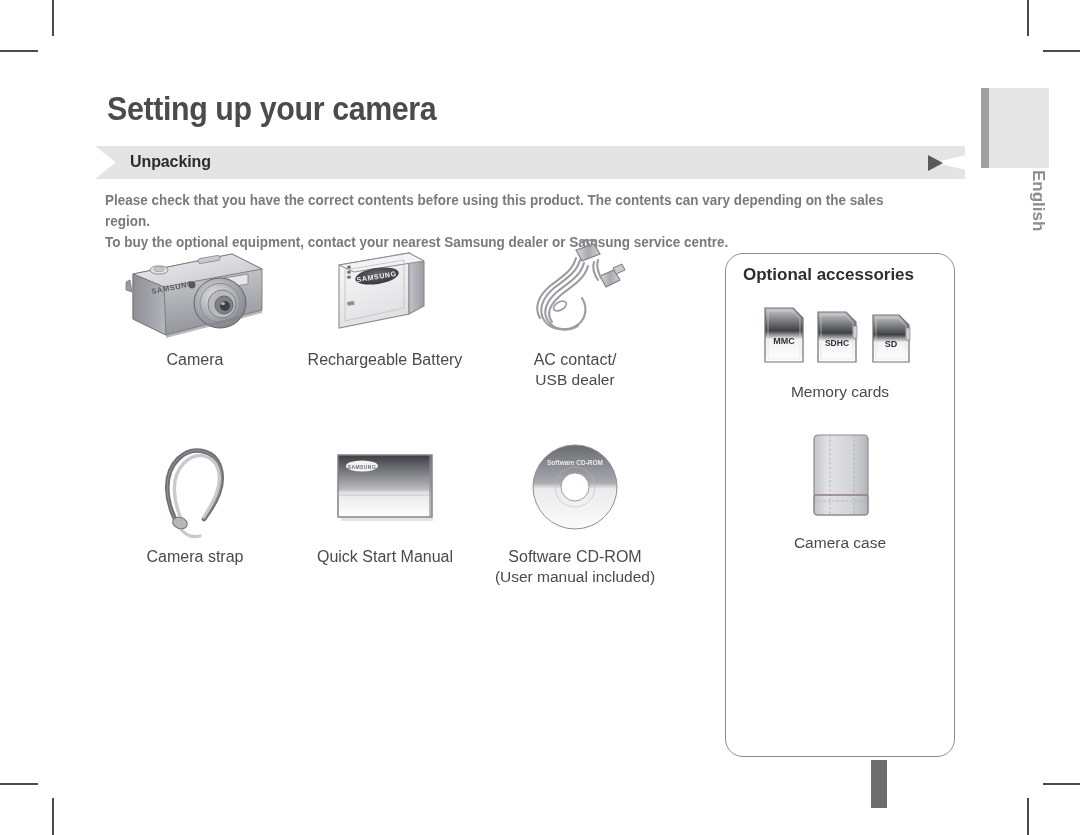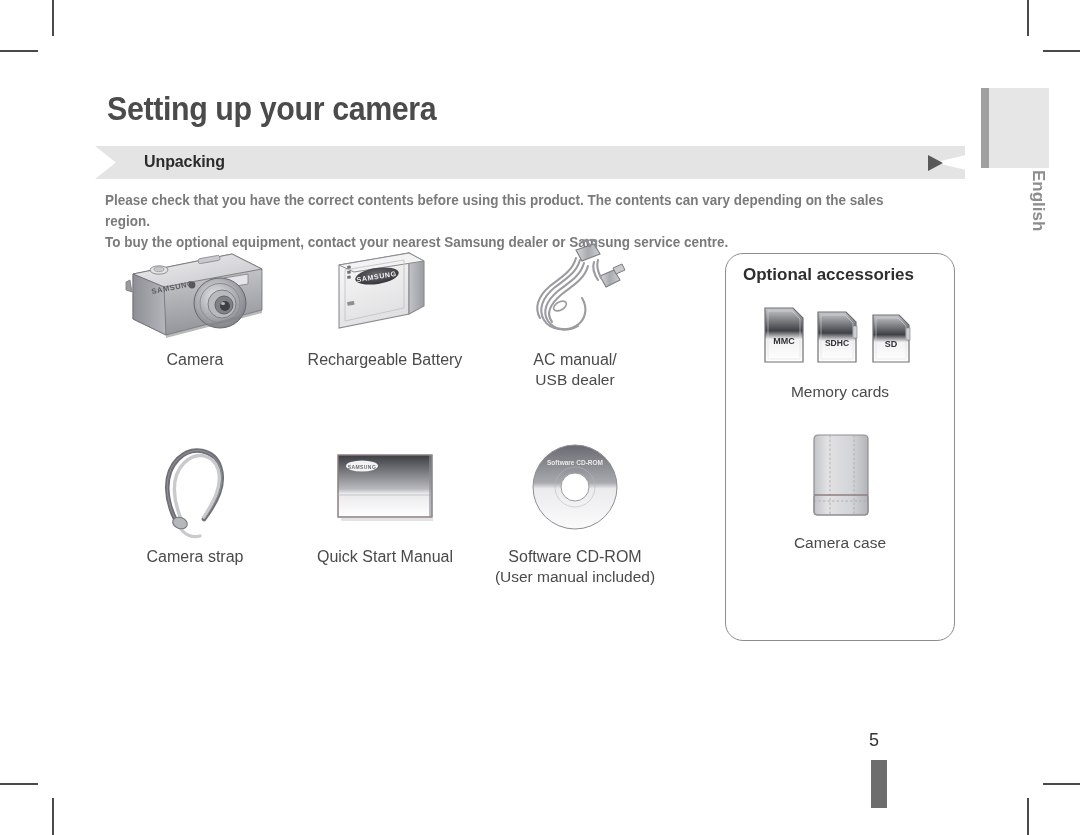--- a/index.html
+++ b/index.html
@@ -54,21 +54,21 @@
   }
   .section-bar-bg {
     position: absolute;
     inset: 0;
     background: #e4e4e4;
     -webkit-clip-path: polygon(0 0, 100% 0, 100% 28%, 96.5% 50%, 100% 72%, 100% 100%, 0 100%, 2.4% 50%);
     clip-path: polygon(0 0, 100% 0, 100% 28%, 96.5% 50%, 100% 72%, 100% 100%, 0 100%, 2.4% 50%);
   }
   .section-bar-label {
     position: absolute;
-    left: 49px;
+    left: 35px;
     top: 7px;
     font-size: 16px;
     font-weight: bold;
     color: #2b2b2b;
     letter-spacing: -0.1px;
   }
   .section-bar-arrow {
     position: absolute;
     right: 22px;
     top: 9px;
@@ -166,21 +166,21 @@
     line-height: 20px;
   }
   .row-gap { height: 47px; }
 
   
   .opt-panel {
     position: absolute;
     left: 725px;
     top: 253px;
     width: 230px;
-    height: 388px;
+    height: 504px;
     border: 1.5px solid #8d8d8d;
     border-radius: 18px;
     background: #fff;
     box-sizing: border-box;
   }
   .opt-title {
     position: absolute;
     left: 17px;
     top: 11px;
     font-size: 17px;
@@ -365,21 +365,21 @@
             <path d="M90,36 L104,30 L110,40 L96,47 Z" fill="url(#cabG)" stroke="#7c7d82" stroke-width="1.1"></path>
             <path d="M103,28 L112,24 L115,30 L106,34 Z" fill="#c8c9cd" stroke="#7c7d82" stroke-width="1"></path>
           </g>
 
           <path d="M88,20 C86,26 88,32 91,38" stroke="#9b9ca1" stroke-width="2.1" fill="none" stroke-linecap="round"></path>
           <path d="M84,22 C82,28 84,34 88,40" stroke="#9b9ca1" stroke-width="2.1" fill="none" stroke-linecap="round"></path>
 
           <ellipse cx="50" cy="66" rx="7" ry="4" fill="none" stroke="#9b9ca1" stroke-width="1.6" transform="rotate(-30 50 66)"></ellipse>
         </svg>
       </div>
-      <div class="item-label">AC manual/</div>
+      <div class="item-label">AC contact/</div>
       <div class="item-label2">USB dealer</div>
     </div>
   </div>
 
   <div class="row-gap"></div>
 
   <div class="item-row">
 
     <div class="item">
       <div class="item-art">

